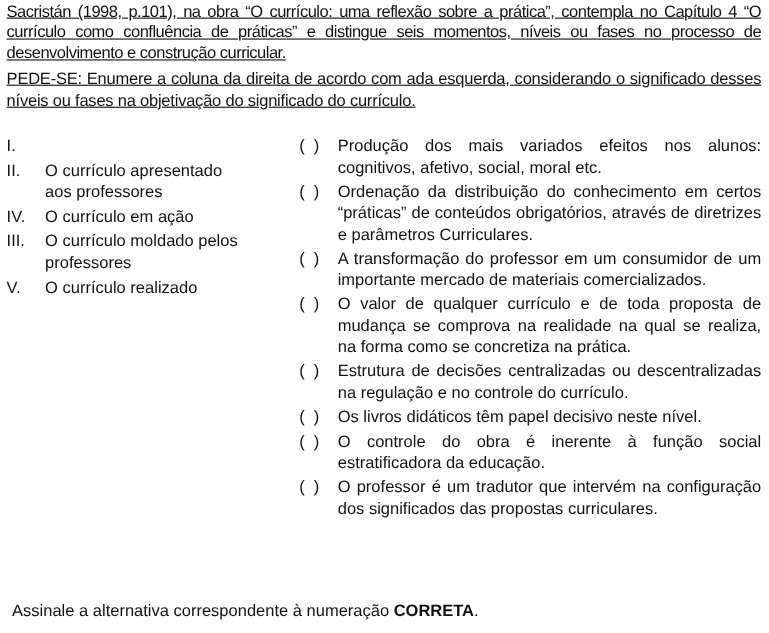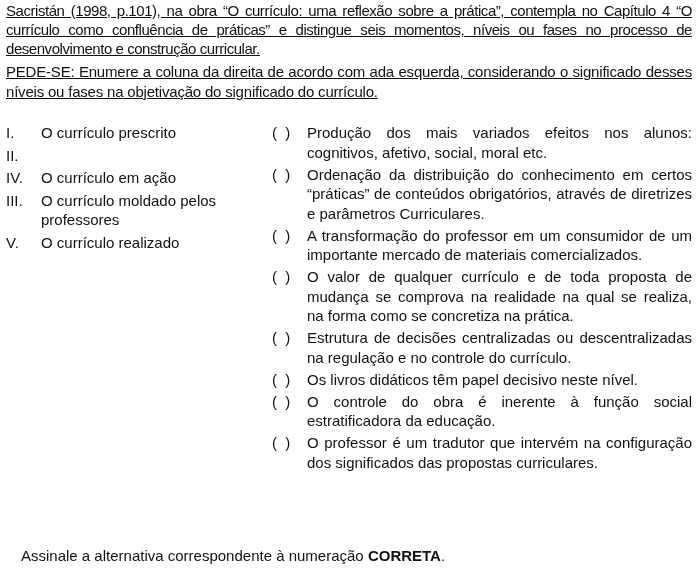--- a/index.html
+++ b/index.html
@@ -18,36 +18,36 @@
     #intro { top: 1px; letter-spacing: -0.45px; word-spacing: 0px; }
     #ask { top: 62px; line-height: 20px; }
     .left-col { position: absolute; left: 6px; top: 123px; width: 260px; }
     .left-item { display: flex; line-height: 19.5px; margin-bottom: 3px; }
     .left-item .num { width: 35px; flex: 0 0 35px; }
     .left-item .txt { flex: 1; }
     .right-col { position: absolute; left: 272px; top: 123px; width: 420px; }
     .right-item { display: flex; line-height: 19.5px; margin-bottom: 2.5px; }
     .right-item .paren { width: 35px; flex: 0 0 35px; white-space: pre; }
     .right-item .txt { flex: 1; text-align: justify; }
-    #footer { position: absolute; left: 21px; top: 546px; line-height: 20px; }
+    #footer { position: absolute; left: 11px; top: 546px; line-height: 20px; }
     #footer b { font-weight: bold; }
   </style>
 </head>
 <body>
 
 <div class="para" id="intro">Sacristán (1998, p.101), na obra “O currículo: uma reflexão sobre a prática”, contempla no Capítulo 4 “O currículo como confluência de práticas” e distingue seis momentos, níveis ou fases no processo de desenvolvimento e construção curricular.</div>
 <div class="para" id="ask">PEDE-SE: Enumere a coluna da direita de acordo com ada esquerda, considerando o significado desses níveis ou fases na objetivação do significado do currículo.</div>
 
 <div class="left-col">
   <div class="left-item">
     <span class="num">I.</span>
-    <span class="txt">O currículo prescrito</span>
   </div>
   <div class="left-item">
     <span class="num">II.</span>
+    <span class="txt" style="max-width:180px">O currículo apresentado aos professores</span>
   </div>
   <div class="left-item">
     <span class="num">IV.</span>
     <span class="txt">O currículo em ação</span>
   </div>
   <div class="left-item">
     <span class="num">III.</span>
     <span class="txt" style="max-width:200px">O currículo moldado pelos professores</span>
   </div>
   <div class="left-item">

